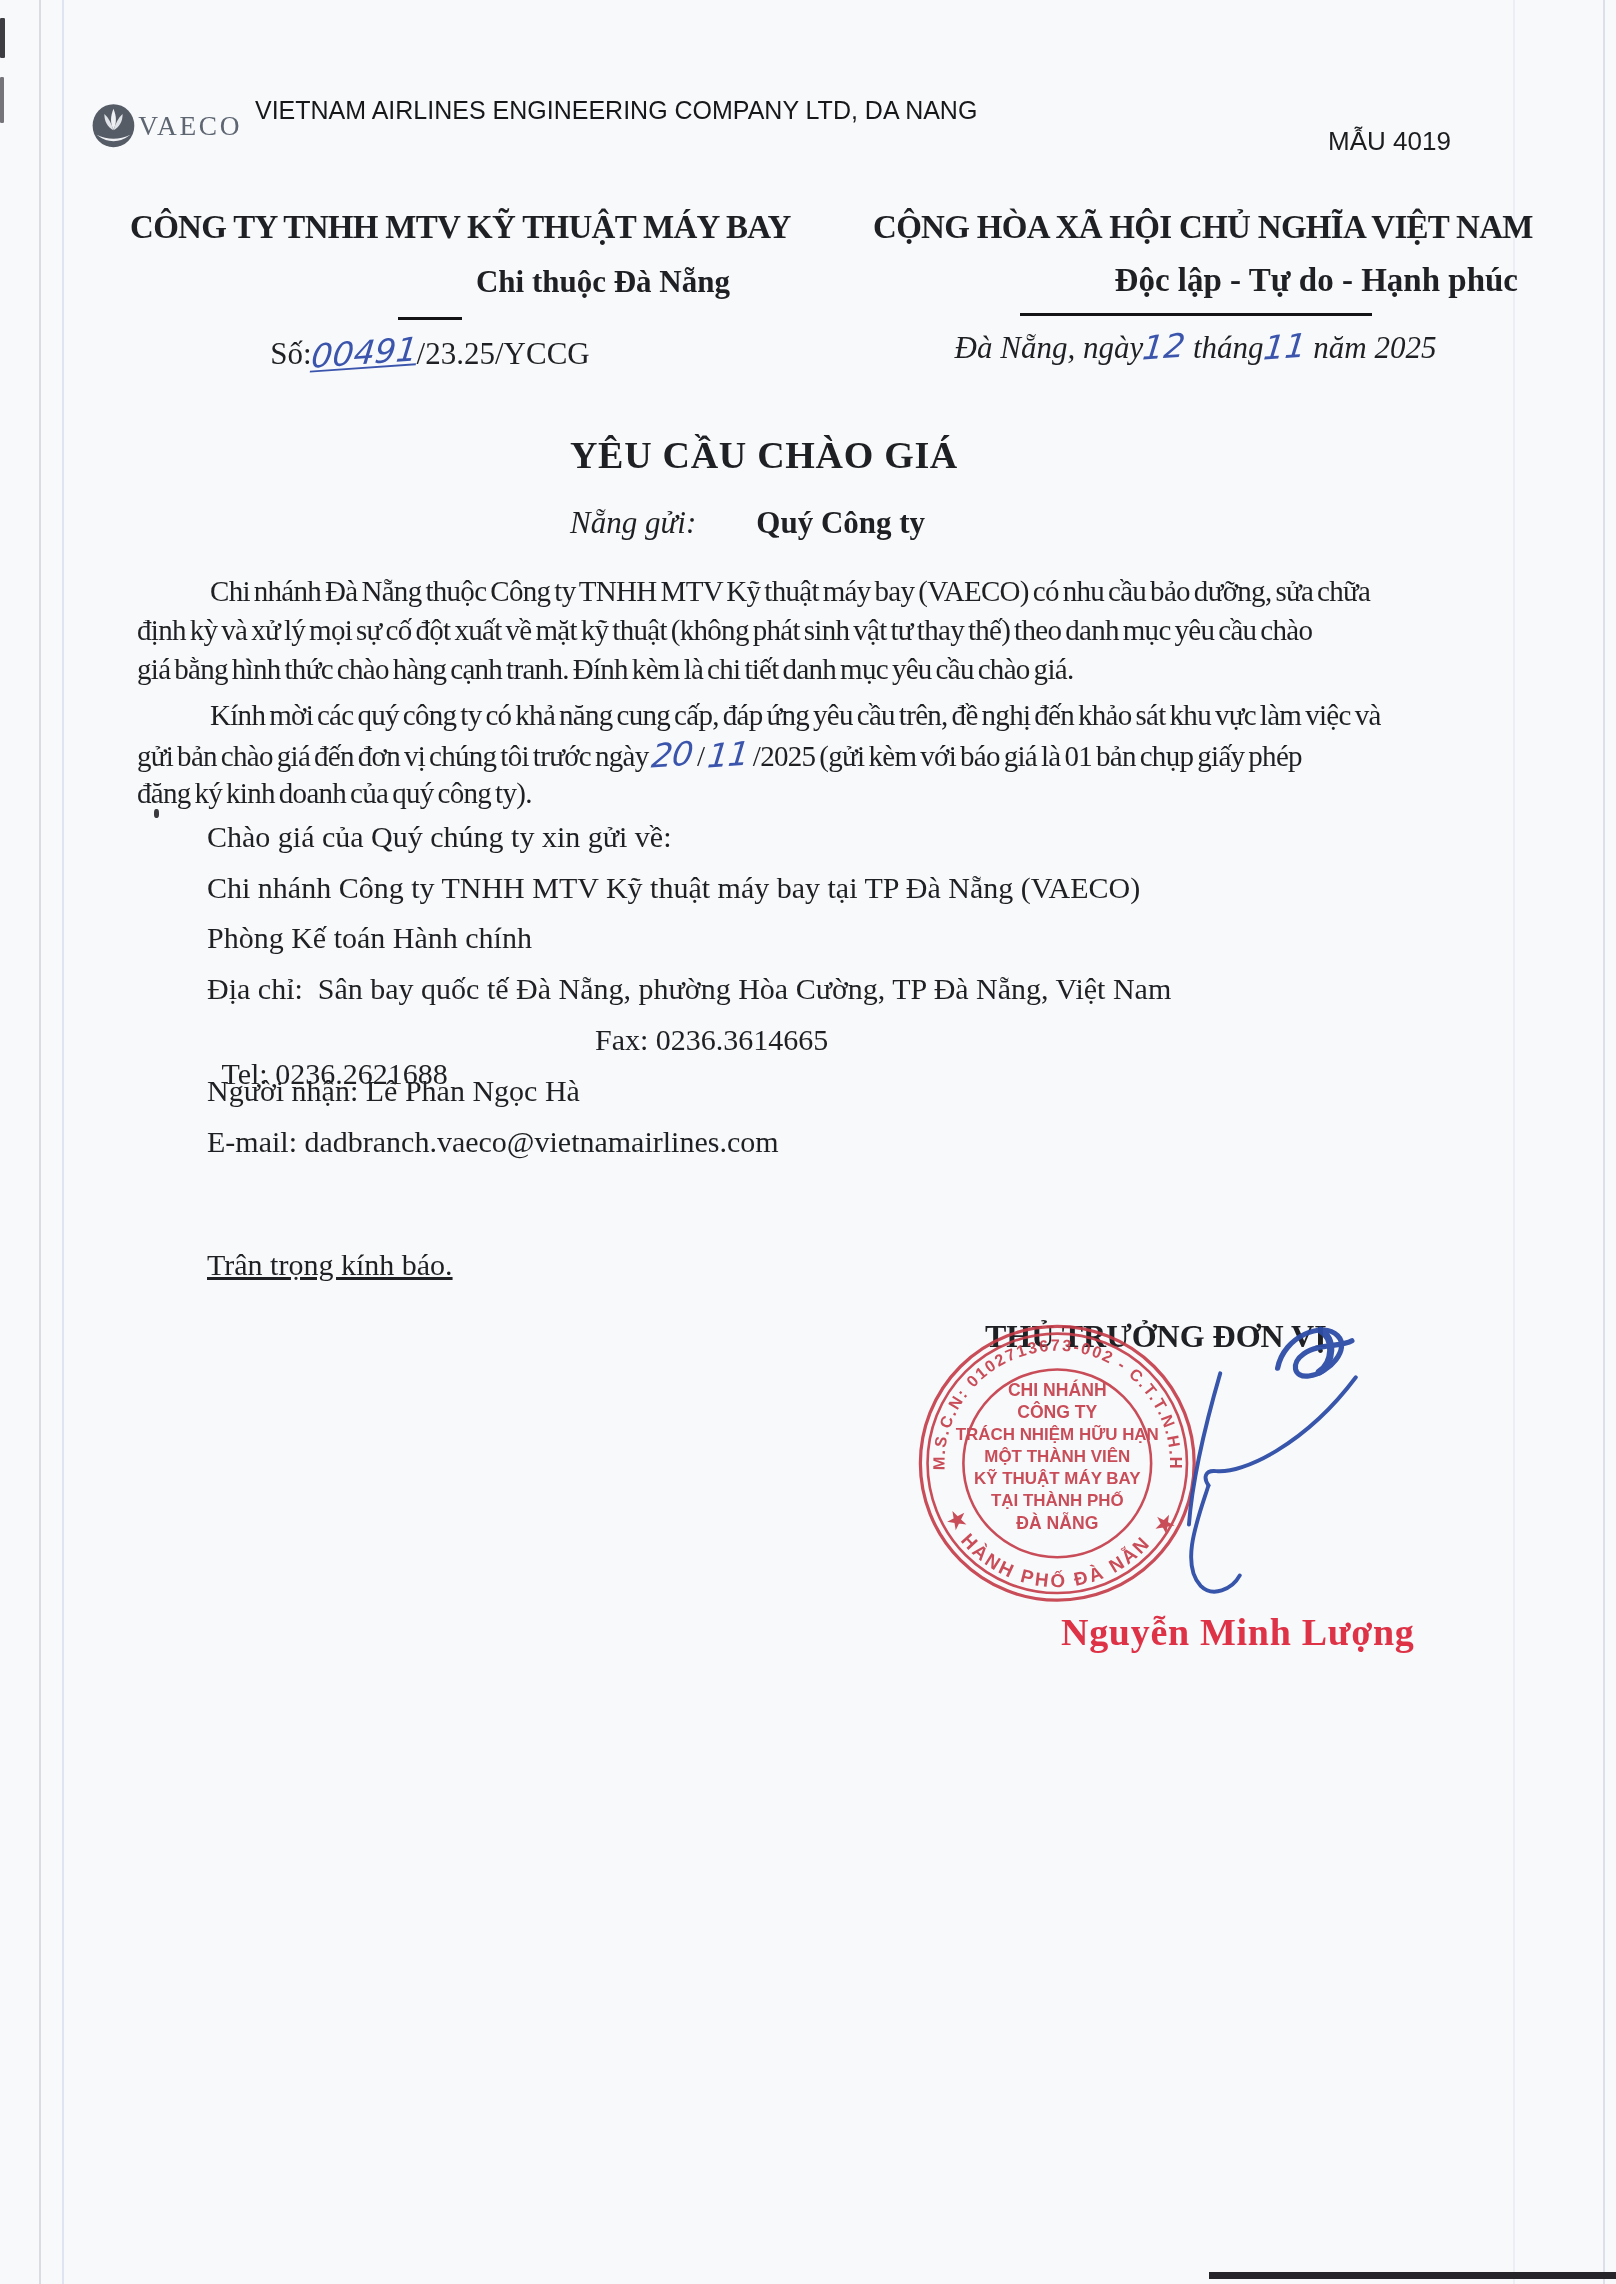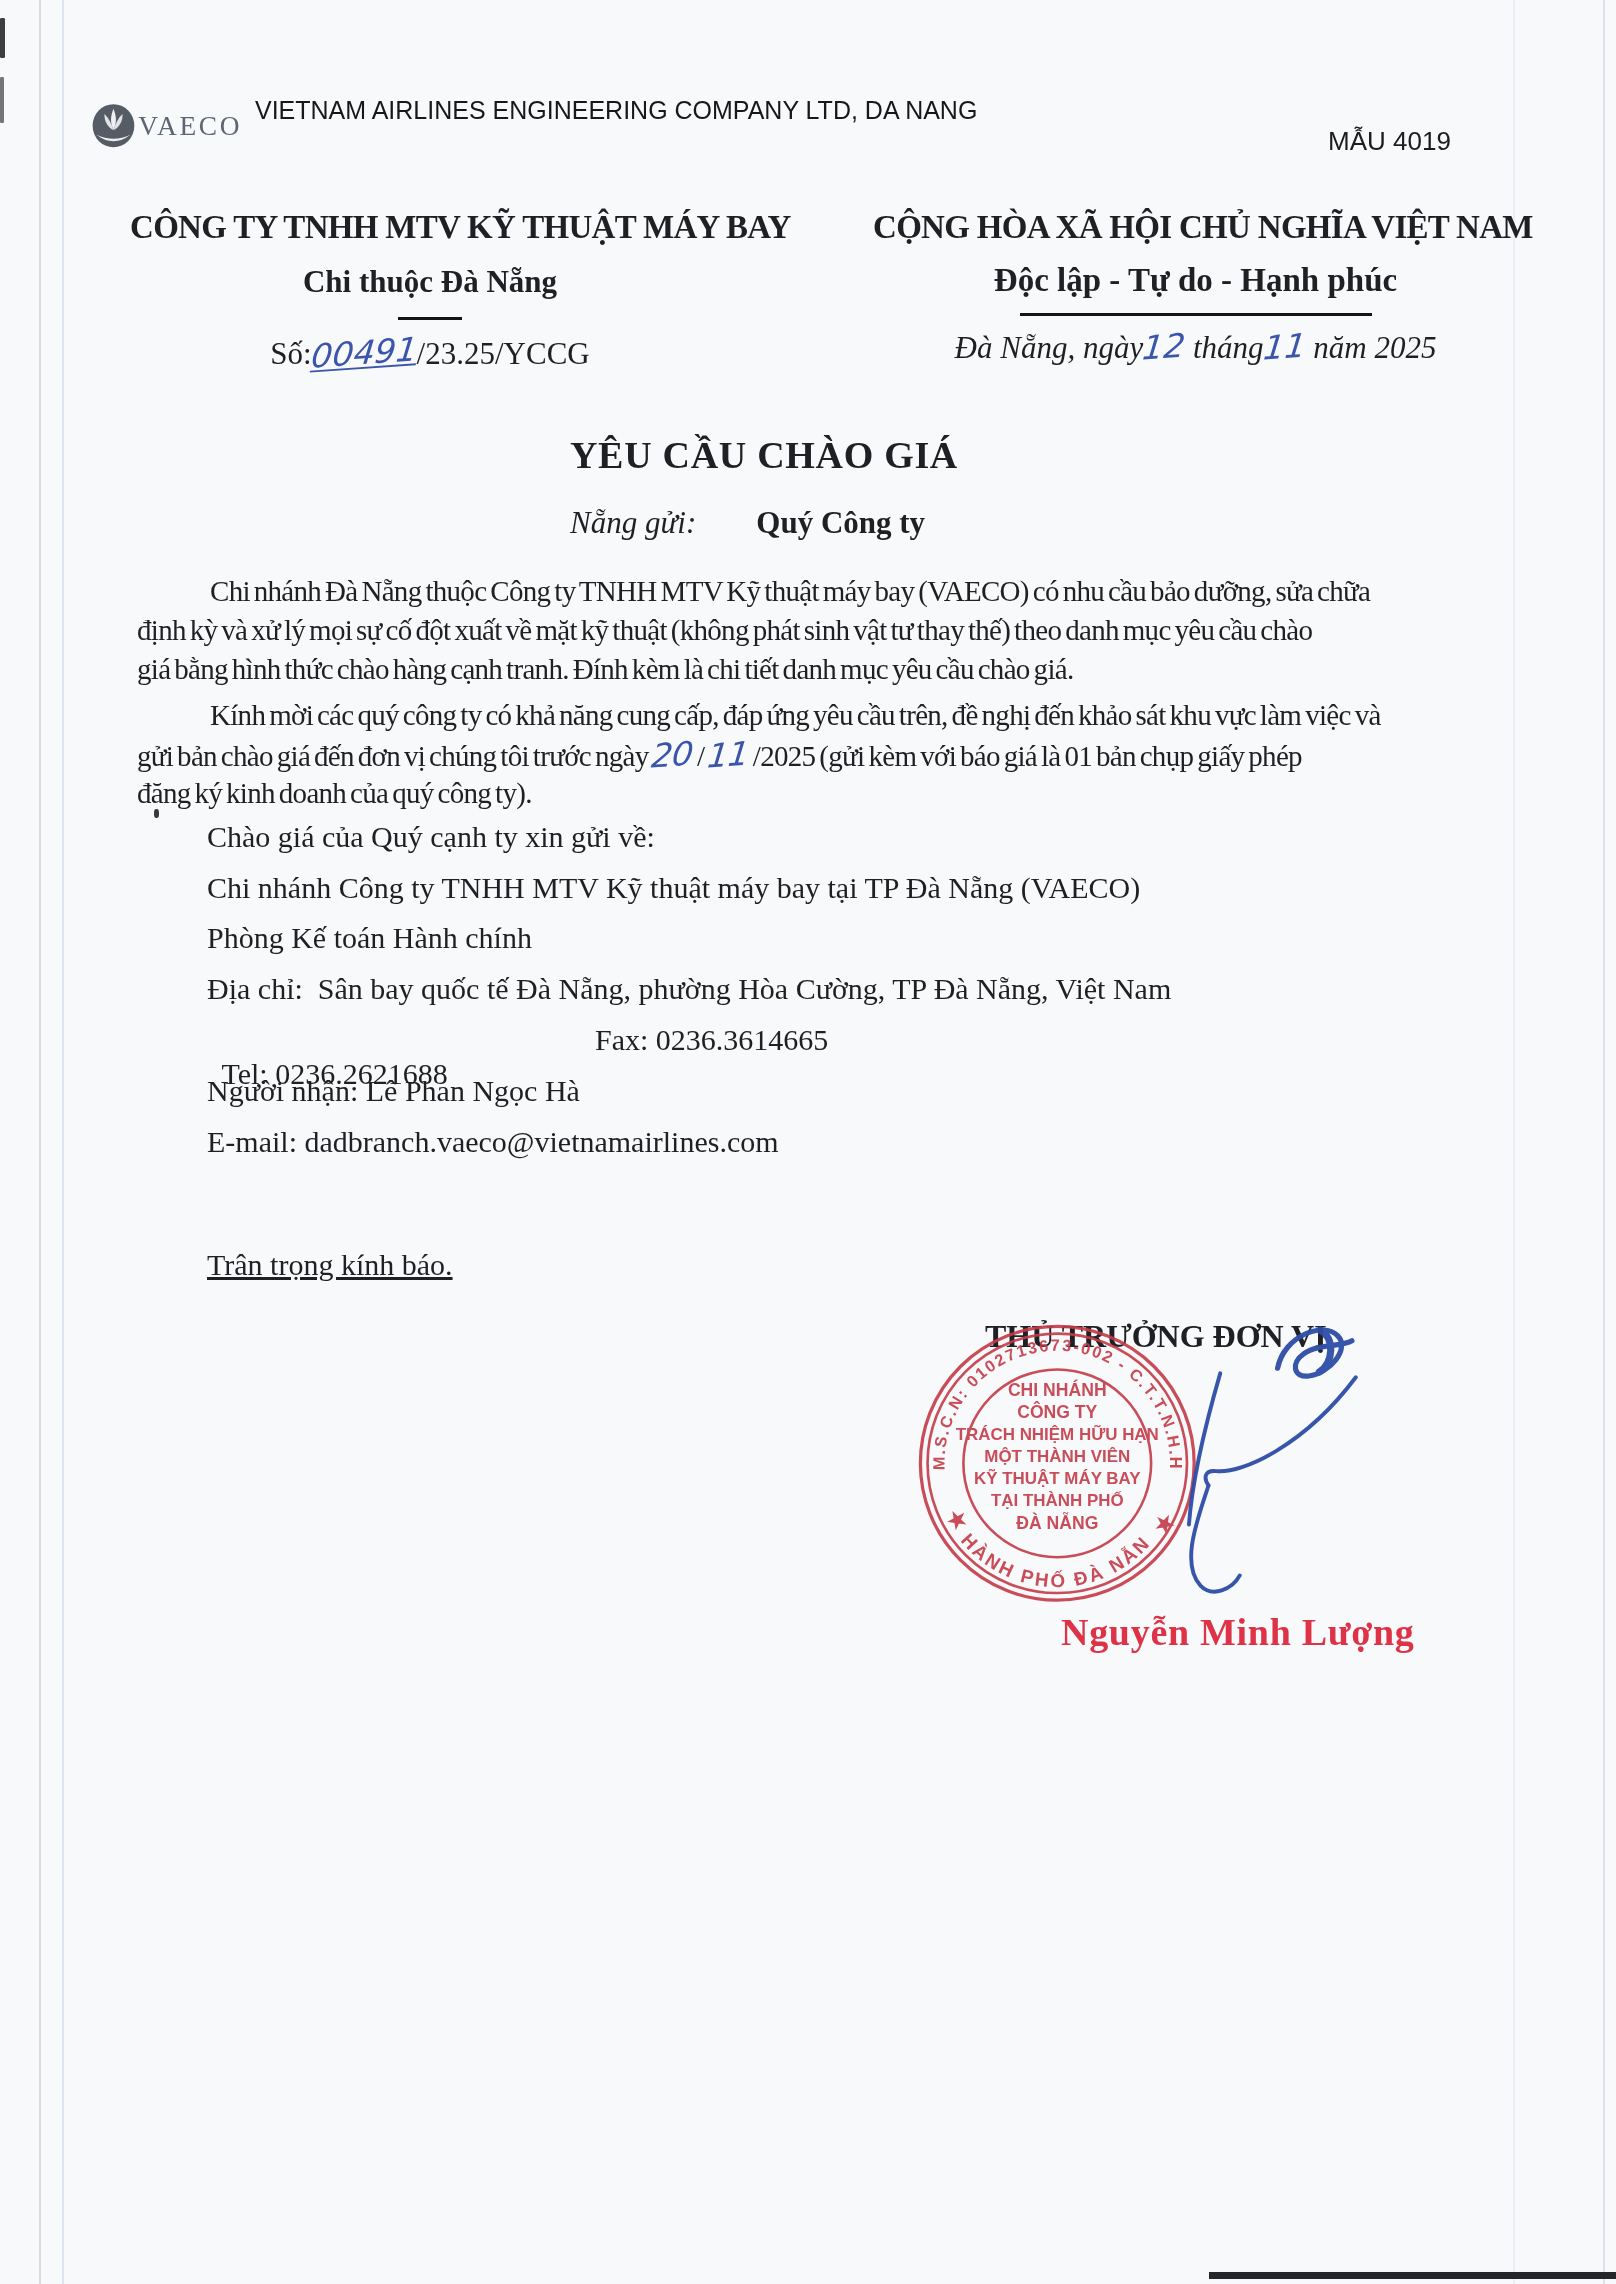--- a/index.html
+++ b/index.html
@@ -3,21 +3,21 @@
 <meta charset="utf-8">
 <style>
   html,body{margin:0;padding:0;}
   body{
     width:1616px;height:2284px;position:relative;overflow:hidden;
     background:#f8f9fb;
     font-family:"Liberation Serif", serif;
     color:#1f2023;
   }
   .abs{position:absolute;}
-  .pre{white-space:pre;}
+  .pre{white-space:pre;text-align:right;}
   
   .scan-line{position:absolute;top:0;height:2284px;}
   .line-gray{left:39px;width:2px;background:#d6d7dc;opacity:.85;}
   .line-blue{left:62px;width:2px;background:#dfe4f2;}
   .line-streak{left:1513px;width:2px;background:#eceef6;}
   .line-right{left:1603px;width:2px;background:#dde0ea;}
   .corner-mark{position:absolute;background:#3d3d42;border-radius:1.3px;}
   .bottom-bar{position:absolute;left:1209px;top:2272px;width:407px;height:6.5px;background:#26262a;}
   .stray-dot{position:absolute;left:154px;top:809px;width:4.6px;height:8.5px;background:#3a3a3e;border-radius:45%;}
 
@@ -106,21 +106,21 @@
 </div>
 
 <div class="abs bodyline" style="left:210px;top:575px;">Chi nhánh Đà Nẵng thuộc Công ty TNHH MTV Kỹ thuật máy bay (VAECO) có nhu cầu bảo dưỡng, sửa chữa</div>
 <div class="abs bodyline" style="left:137px;top:614px;">định kỳ và xử lý mọi sự cố đột xuất về mặt kỹ thuật (không phát sinh vật tư thay thế) theo danh mục yêu cầu chào</div>
 <div class="abs bodyline" style="left:137px;top:653px;">giá bằng hình thức chào hàng cạnh tranh. Đính kèm là chi tiết danh mục yêu cầu chào giá.</div>
 
 <div class="abs bodyline" style="left:210px;top:699px;">Kính mời các quý công ty có khả năng cung cấp, đáp ứng yêu cầu trên, đề nghị đến khảo sát khu vực làm việc và</div>
 <div class="abs bodyline" style="left:137px;top:738px;"><span>gửi bản chào giá đến đơn vị chúng tôi trước ngày </span><span class="hw">20</span><span> / </span><span class="hw">11</span><span> /2025 (gửi kèm với báo giá là 01 bản chụp giấy phép</span></div>
 <div class="abs bodyline" style="left:137px;top:777px;">đăng ký kinh doanh của quý công ty).</div>
 
-<div class="contact-row" style="top:820px;">Chào giá của Quý cạnh ty xin gửi về:</div>
+<div class="contact-row" style="top:820px;">Chào giá của Quý chúng ty xin gửi về:</div>
 <div class="contact-row" style="top:871px;">Chi nhánh Công ty TNHH MTV Kỹ thuật máy bay tại TP Đà Nẵng (VAECO)</div>
 <div class="contact-row" style="top:921px;">Phòng Kế toán Hành chính</div>
 <div class="contact-row" style="top:972px;">Địa chỉ:  Sân bay quốc tế Đà Nẵng, phường Hòa Cường, TP Đà Nẵng, Việt Nam</div>
 <div class="contact-row" style="top:1023px;">
   <span>Tel: 0236.2621688</span>
   <span class="fax">Fax: 0236.3614665</span>
 </div>
 <div class="contact-row" style="top:1074px;">Người nhận: Lê Phan Ngọc Hà</div>
 <div class="contact-row" style="top:1125px;">E-mail: dadbranch.vaeco@vietnamairlines.com</div>
 <div class="contact-row" style="top:1248px;text-decoration:underline;">Trân trọng kính báo.</div>

